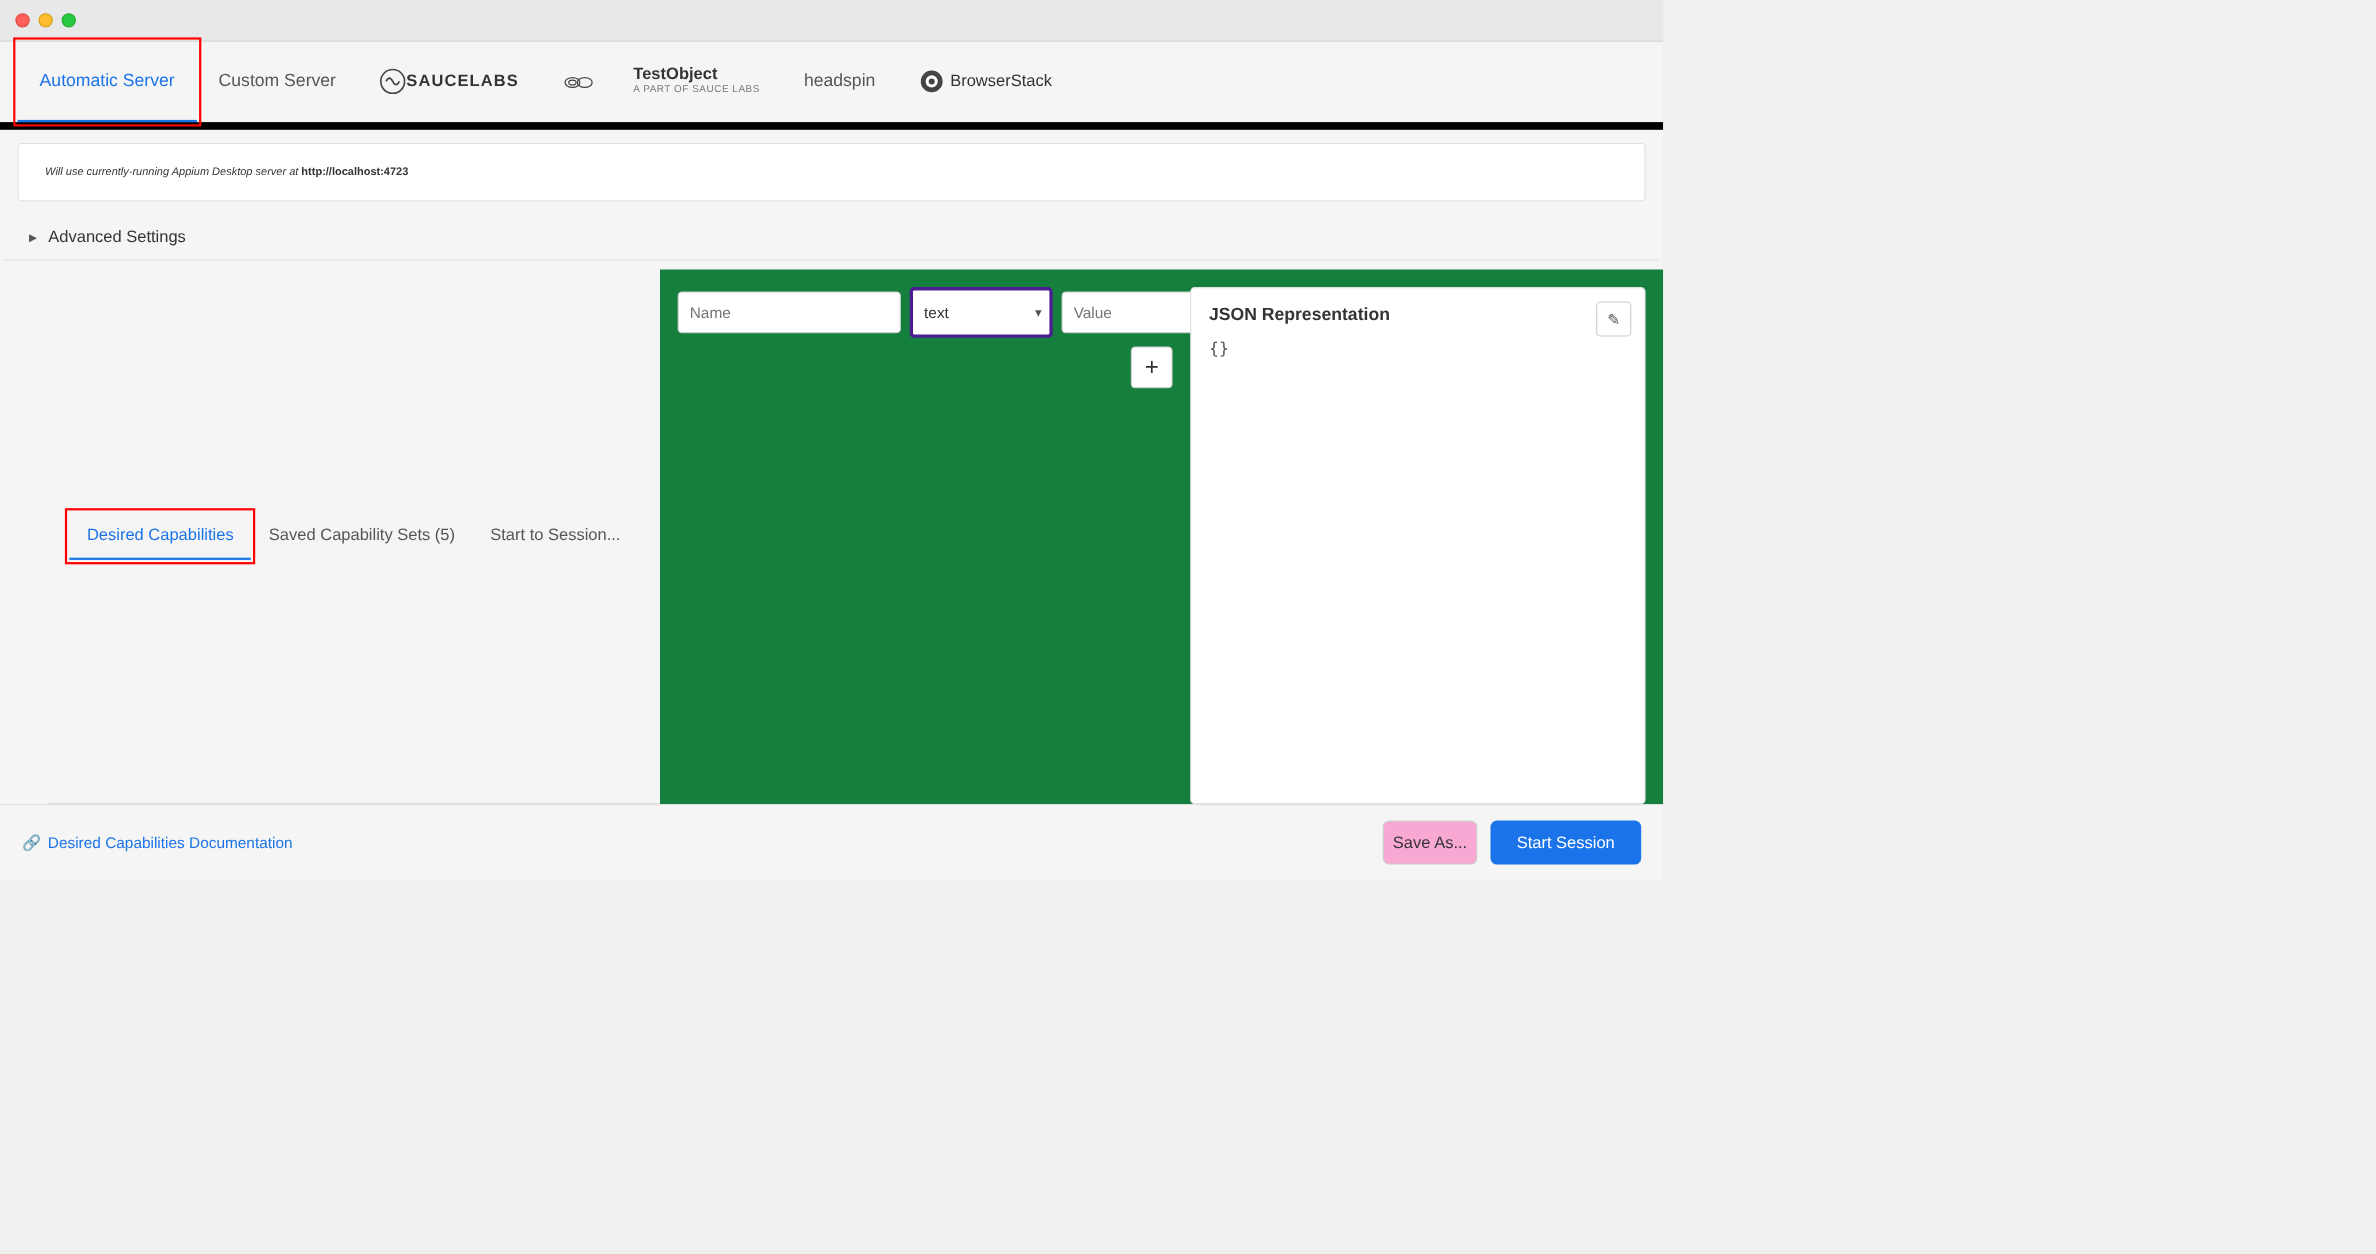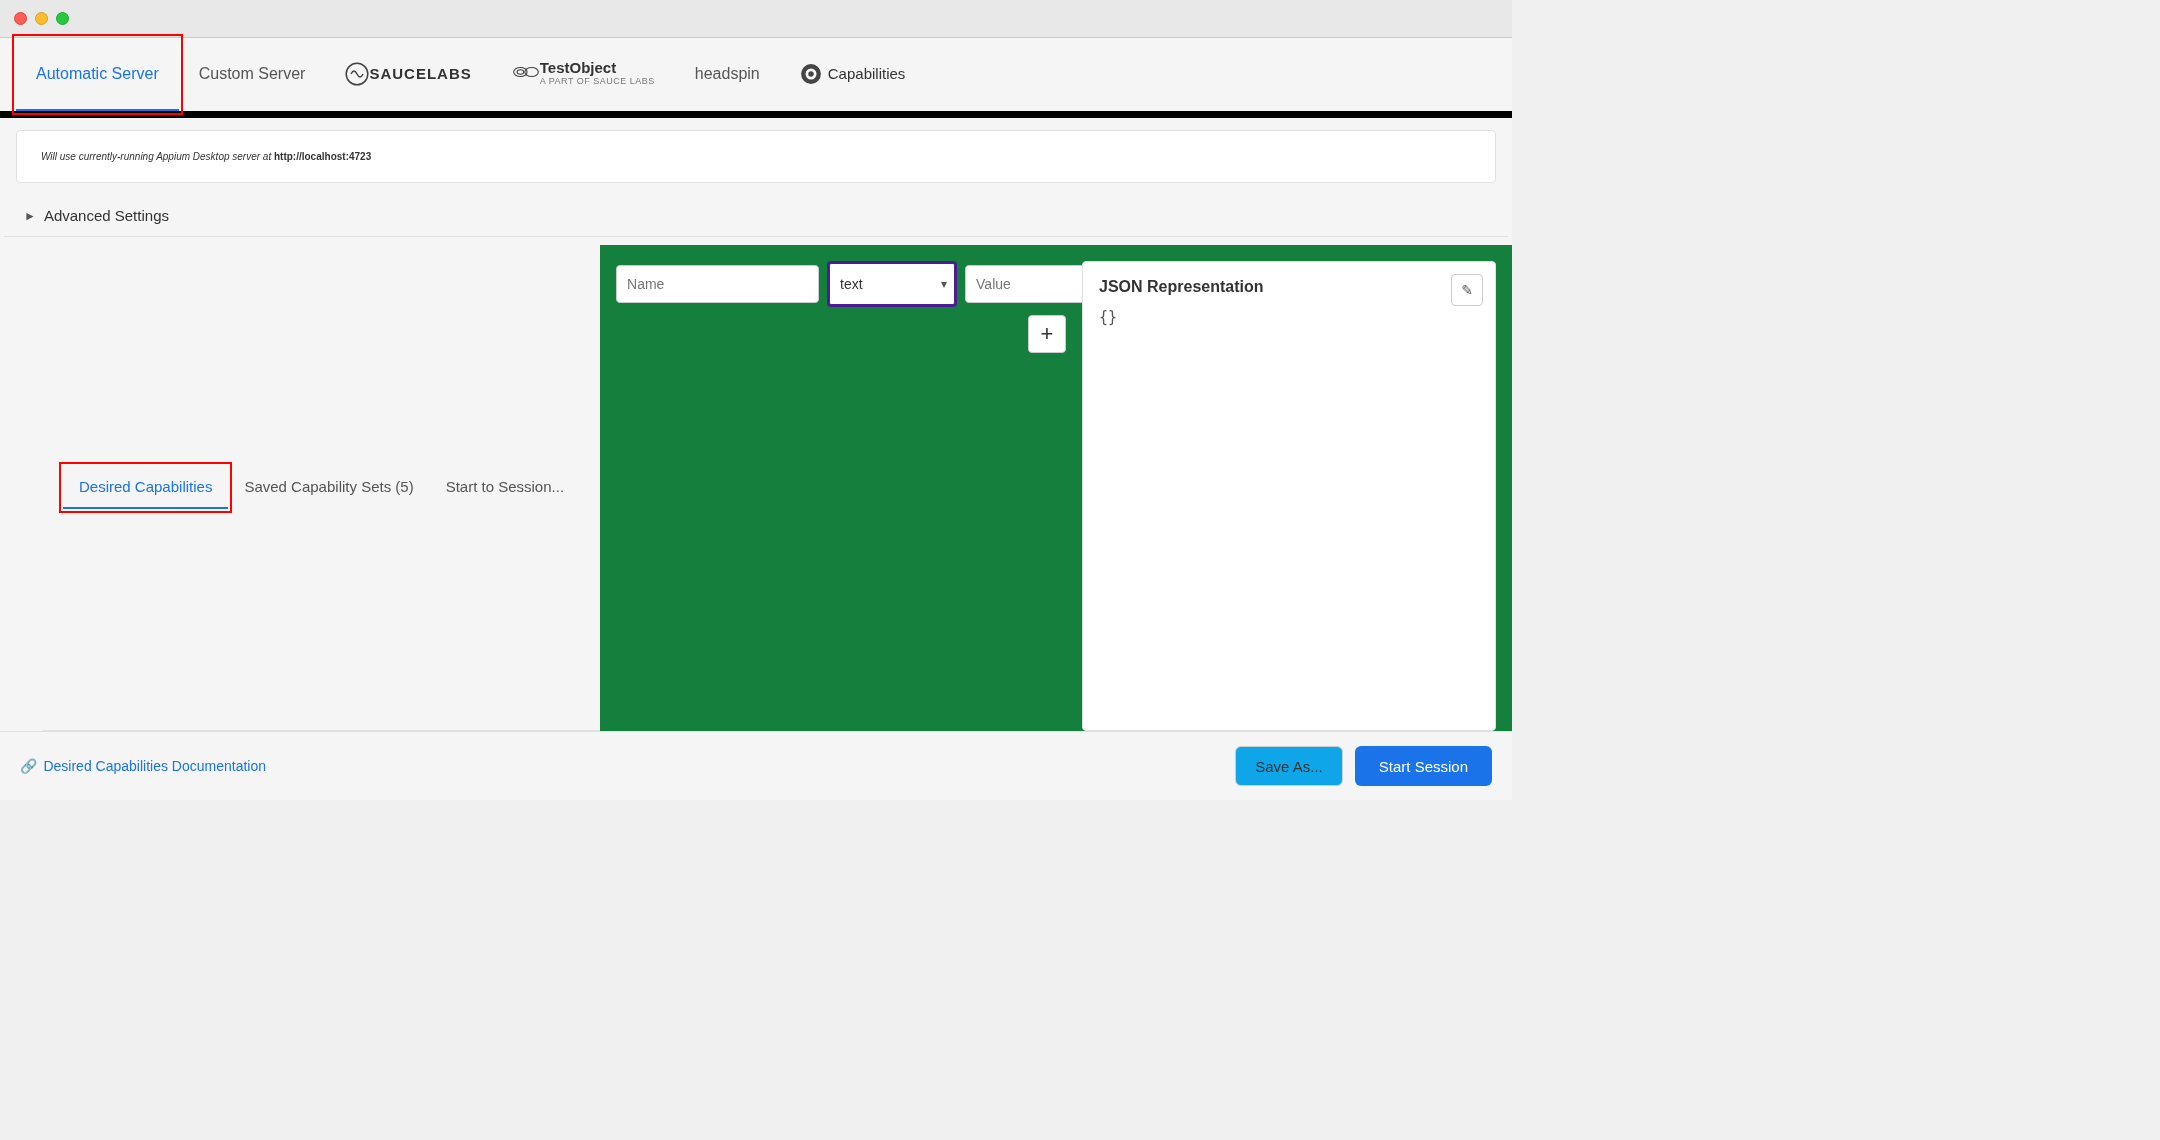--- a/index.html
+++ b/index.html
@@ -298,24 +298,24 @@
       gap: 6px;
       cursor: pointer;
     }
     .footer-buttons {
       display: flex;
       gap: 12px;
       align-items: center;
     }
     .btn-save-as {
       height: 40px;
-      padding: 0 19px;
+      padding: 0 8px;
       border: 1px solid #ccc;
       border-radius: 6px;
-      background: #0ea5e9;
+      background: #f9a8d4;
       font-size: 15px;
       color: #333;
       cursor: pointer;
     }
     .btn-start-session {
       height: 40px;
       padding: 0 24px;
       border: none;
       border-radius: 6px;
       background: #1a73e8;
@@ -325,21 +325,22 @@
       font-weight: 500;
     }
 
     
     .sauce-logo {
       display: flex;
       align-items: center;
     }
     .testobj-logo {
       display: flex;
-      align-items: flex-start;
+      align-items: flex-end;
+      gap: 36px;
     }
     .browserstack-logo {
       display: flex;
       align-items: center;
     }
   </style>
 </head>
 <body>
 
 <div class="titlebar">
@@ -384,21 +385,21 @@
     <div class="server-tab">
       <span style="font-size:16px;color:#555;">headspin</span>
     </div>
     <div class="server-tab">
       <span class="browserstack-logo">
         <svg width="22" height="22" viewBox="0 0 40 40">
           <circle cx="20" cy="20" r="18" fill="#444"></circle>
           <circle cx="20" cy="20" r="10" fill="#fff"></circle>
           <circle cx="20" cy="20" r="5" fill="#444"></circle>
         </svg>
-        <span style="font-size:15px;color:#333;margin-left:6px;">Capabilities</span>
+        <span style="font-size:15px;color:#333;margin-left:6px;">BrowserStack</span>
       </span>
     </div>
   </div>
 
   <div class="info-section">
     <p class="info-text">
       <span>Will use currently-running Appium Desktop server at </span><strong>http://localhost:4723</strong>
     </p>
   </div>
 

